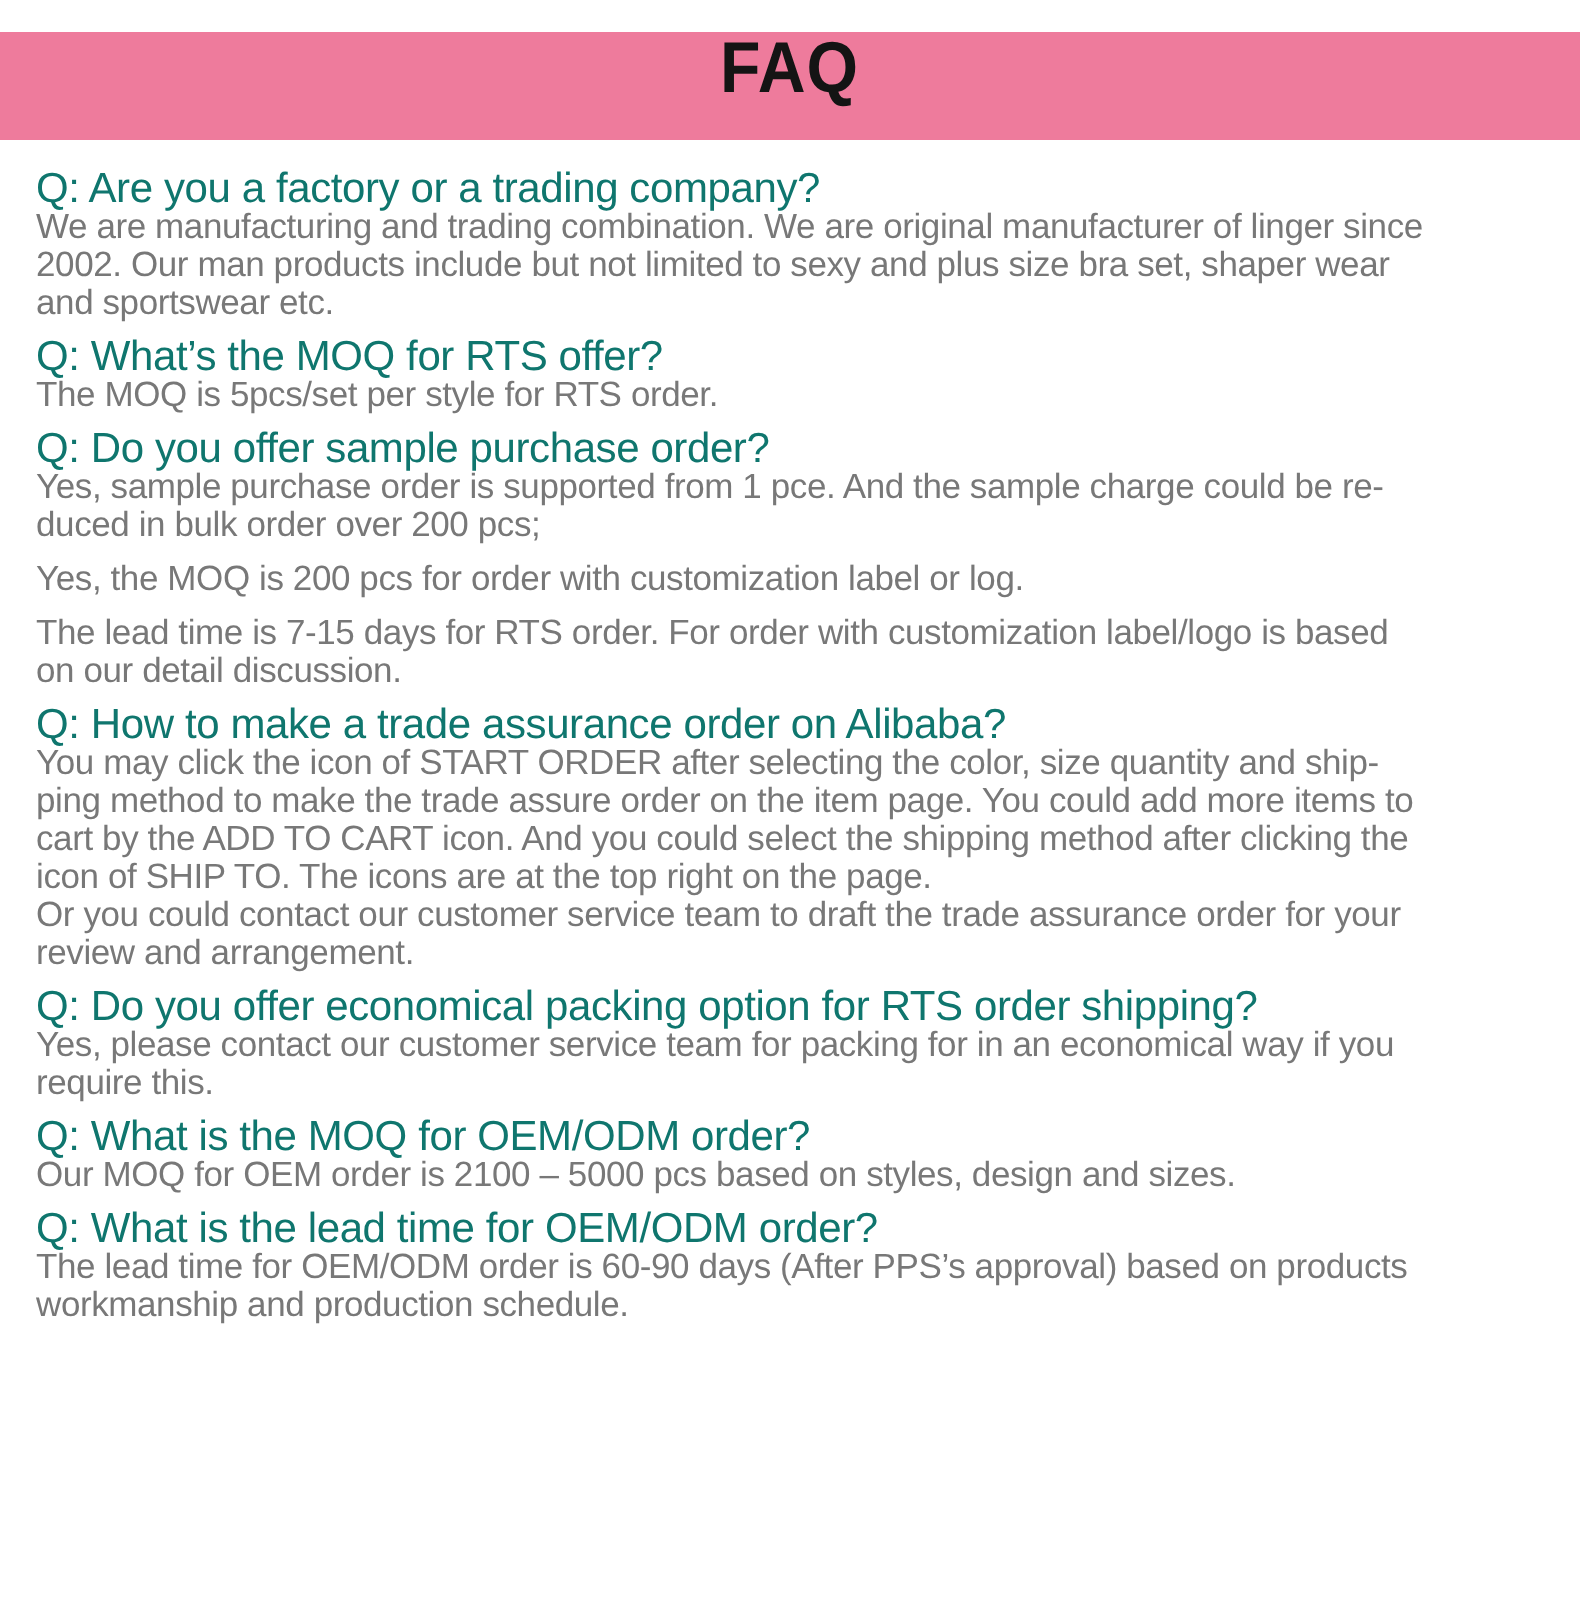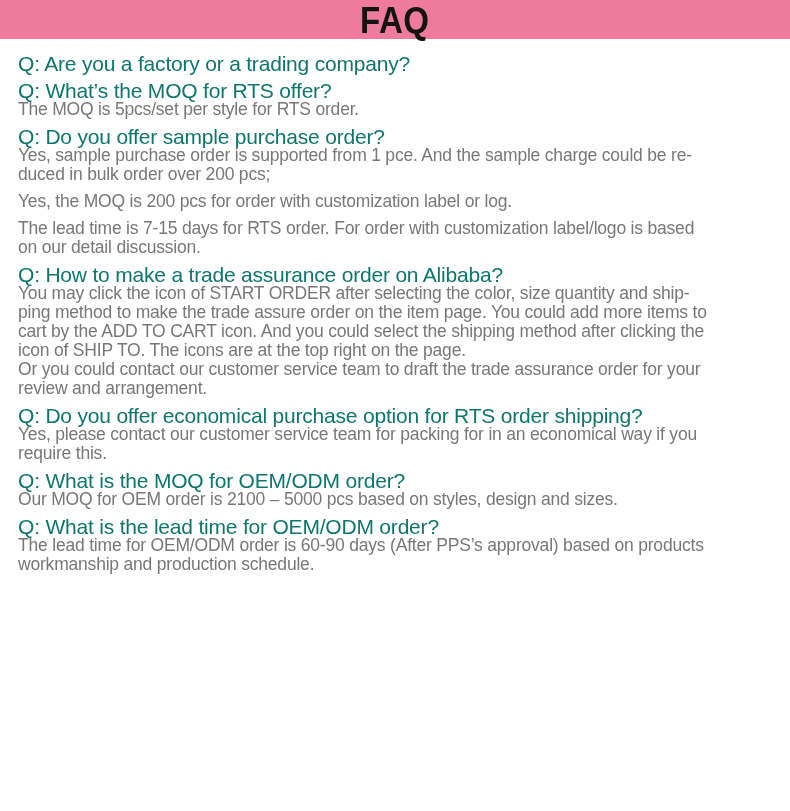--- a/index.html
+++ b/index.html
@@ -7,26 +7,26 @@
     padding: 0;
   }
   body {
     width: 790px;
     height: 811px;
     background: #ffffff;
     font-family: "Liberation Sans", sans-serif;
     overflow: hidden;
   }
   .banner {
-    margin-top: 0;
-    height: 39px;
+    margin-top: 16px;
+    height: 54px;
     width: 100%;
     background: #ee7b9c;
     display: flex;
-    align-items: flex-end;
+    align-items: flex-start;
     justify-content: center;
   }
   .banner-title {
     font-size: 36px;
     font-weight: bold;
     color: #141414;
     line-height: 1;
     letter-spacing: 0.5px;
     transform: scaleX(0.92);
   }
@@ -55,20 +55,23 @@
 <body>
 
 <div class="banner" style="background: rgb(238, 123, 156);">
   <div class="banner-title" style="color: rgb(20, 20, 20);">FAQ</div>
 </div>
 
 <div class="content">
 
   <div class="qa">
     <div class="q">Q: Are you a factory or a trading company?</div>
+    <div class="a">We are manufacturing and trading combination. We are original manufacturer of linger since
+2002. Our man products include but not limited to sexy and plus size bra set, shaper wear
+and sportswear etc.</div>
   </div>
 
   <div class="qa">
     <div class="q">Q: What’s the MOQ for RTS offer?</div>
     <div class="a">The MOQ is 5pcs/set per style for RTS order.</div>
   </div>
 
   <div class="qa">
     <div class="q">Q: Do you offer sample purchase order?</div>
     <div class="a">Yes, sample purchase order is supported from 1 pce. And the sample charge could be re-
@@ -88,21 +91,21 @@
     <div class="q">Q: How to make a trade assurance order on Alibaba?</div>
     <div class="a">You may click the icon of START ORDER after selecting the color, size quantity and ship-
 ping method to make the trade assure order on the item page. You could add more items to
 cart by the ADD TO CART icon. And you could select the shipping method after clicking the
 icon of SHIP TO. The icons are at the top right on the page.
 Or you could contact our customer service team to draft the trade assurance order for your
 review and arrangement.</div>
   </div>
 
   <div class="qa">
-    <div class="q">Q: Do you offer economical purchase option for RTS order shipping?</div>
+    <div class="q">Q: Do you offer economical packing option for RTS order shipping?</div>
     <div class="a">Yes, please contact our customer service team for packing for in an economical way if you
 require this.</div>
   </div>
 
 
   <div class="qa">
     <div class="q">Q: What is the MOQ for OEM/ODM order?</div>
     <div class="a">Our MOQ for OEM order is 2100 – 5000 pcs based on styles, design and sizes.</div>
   </div>
 

